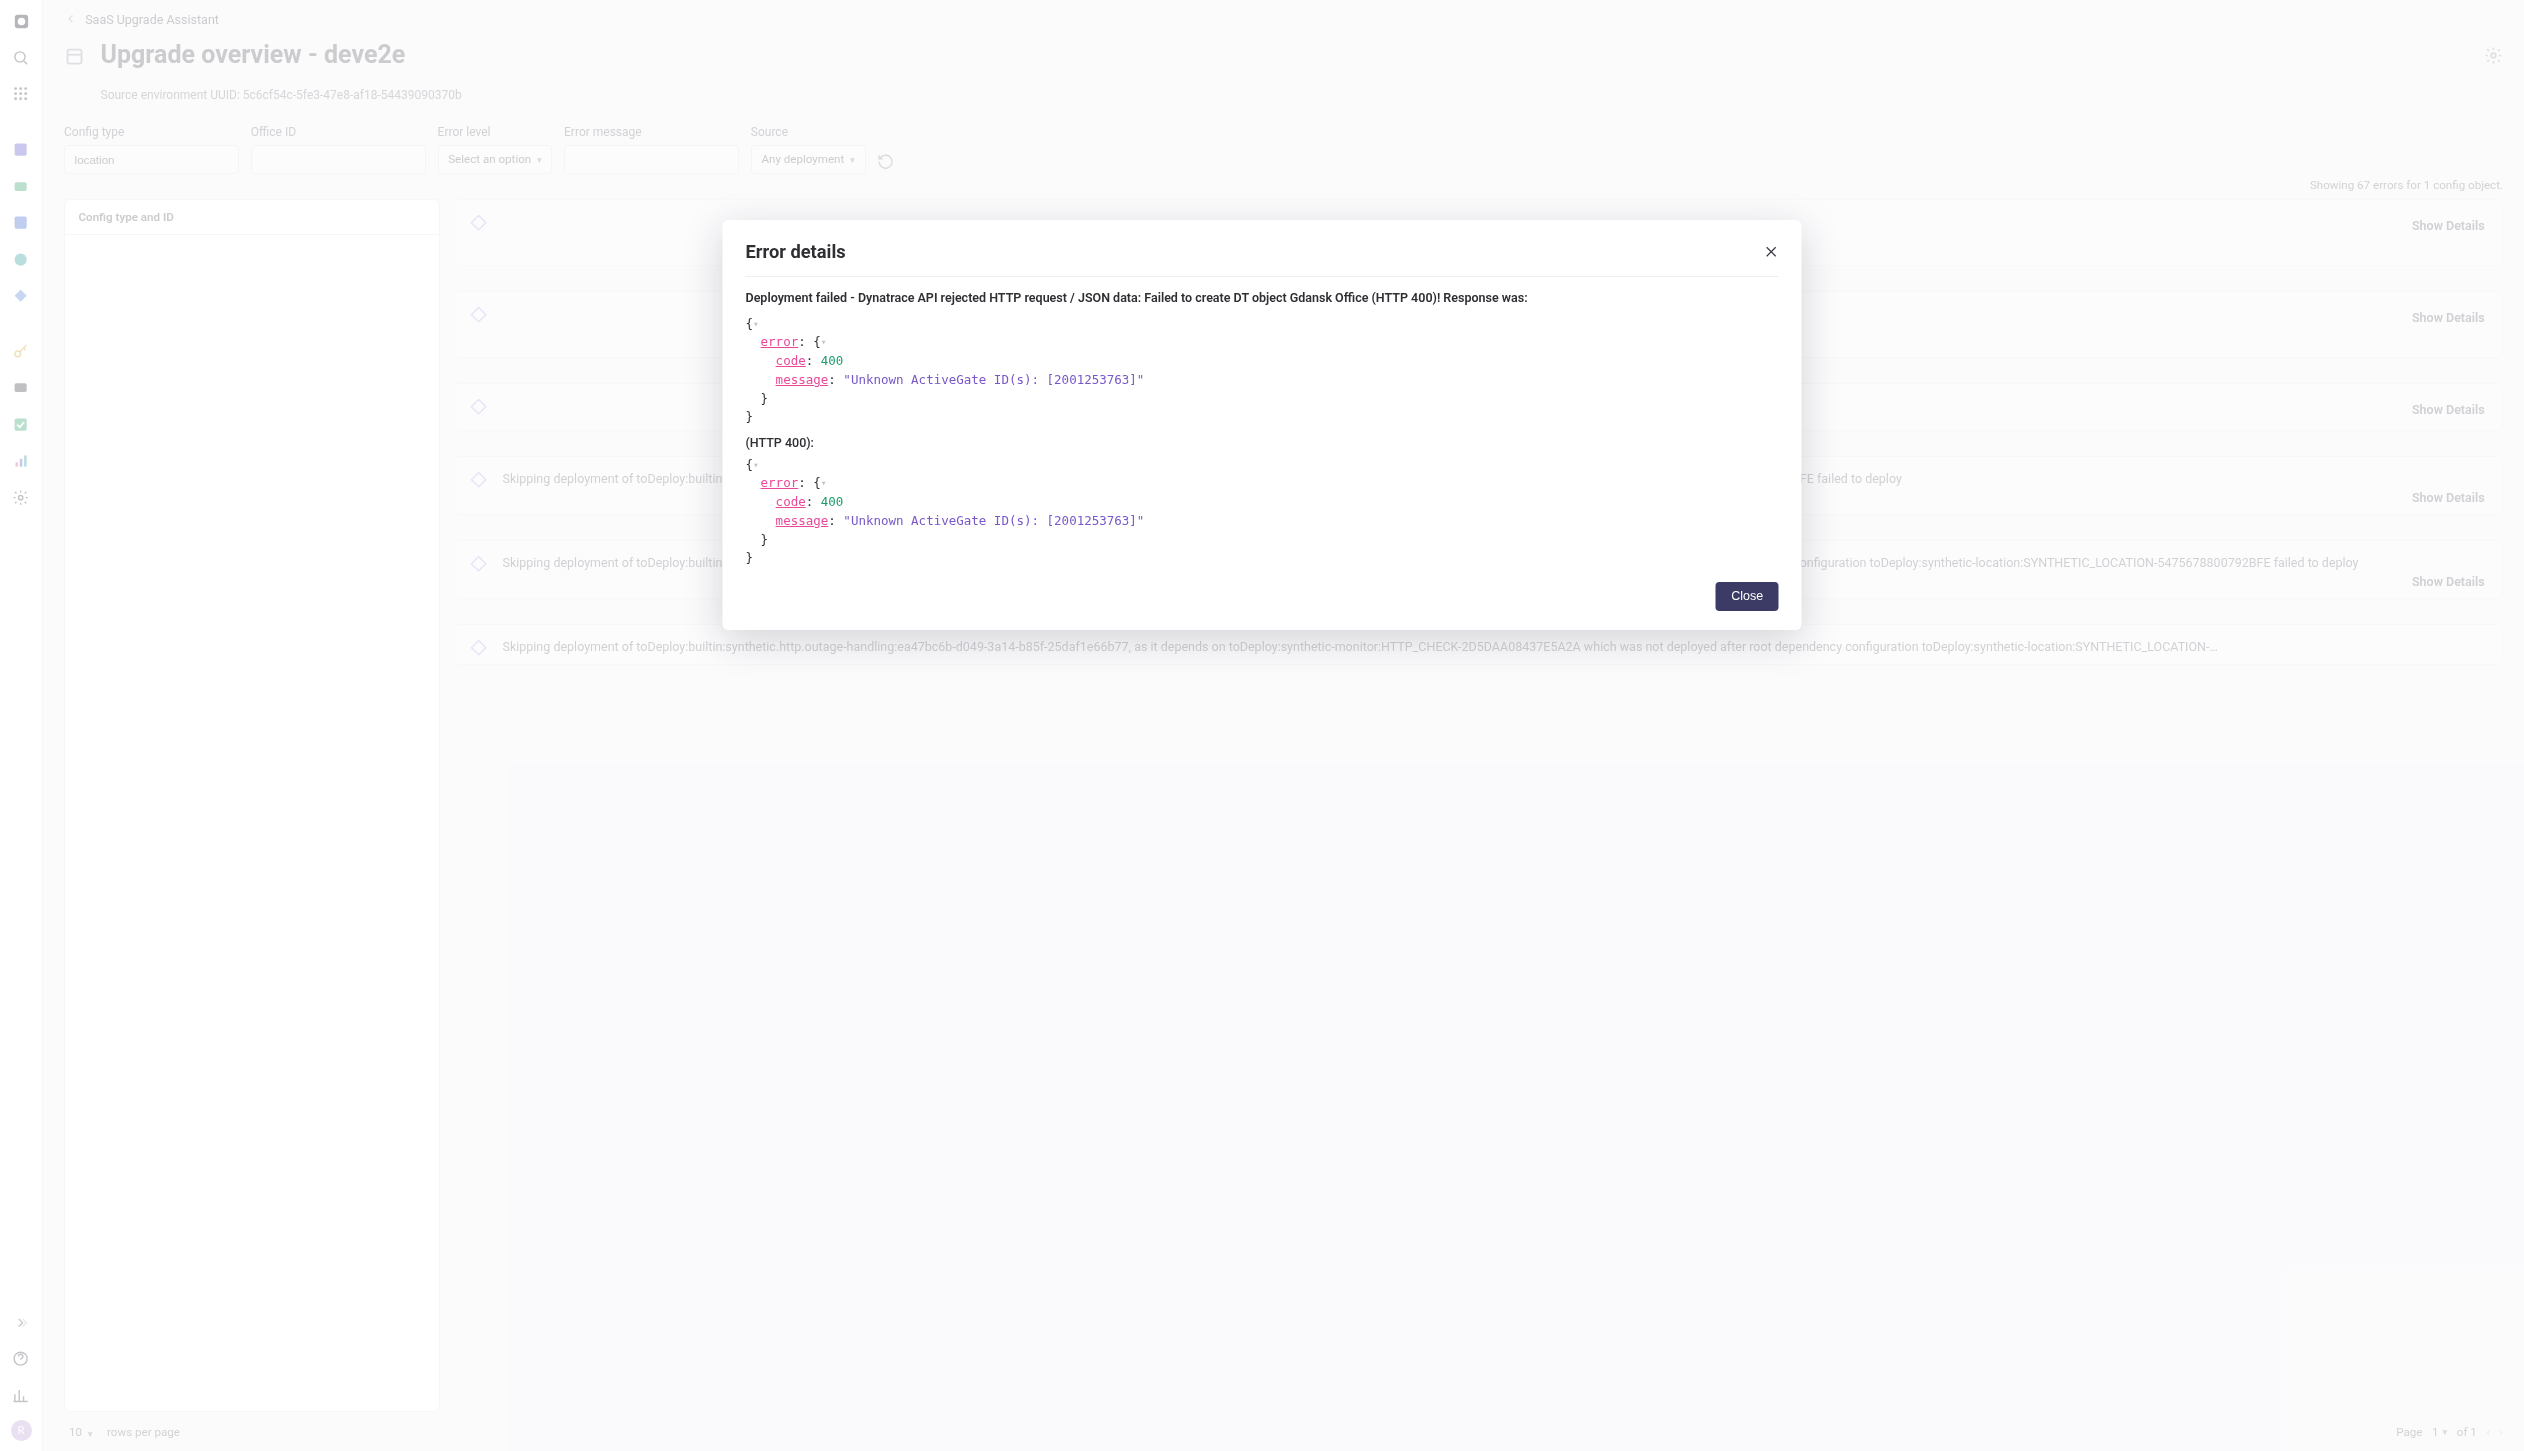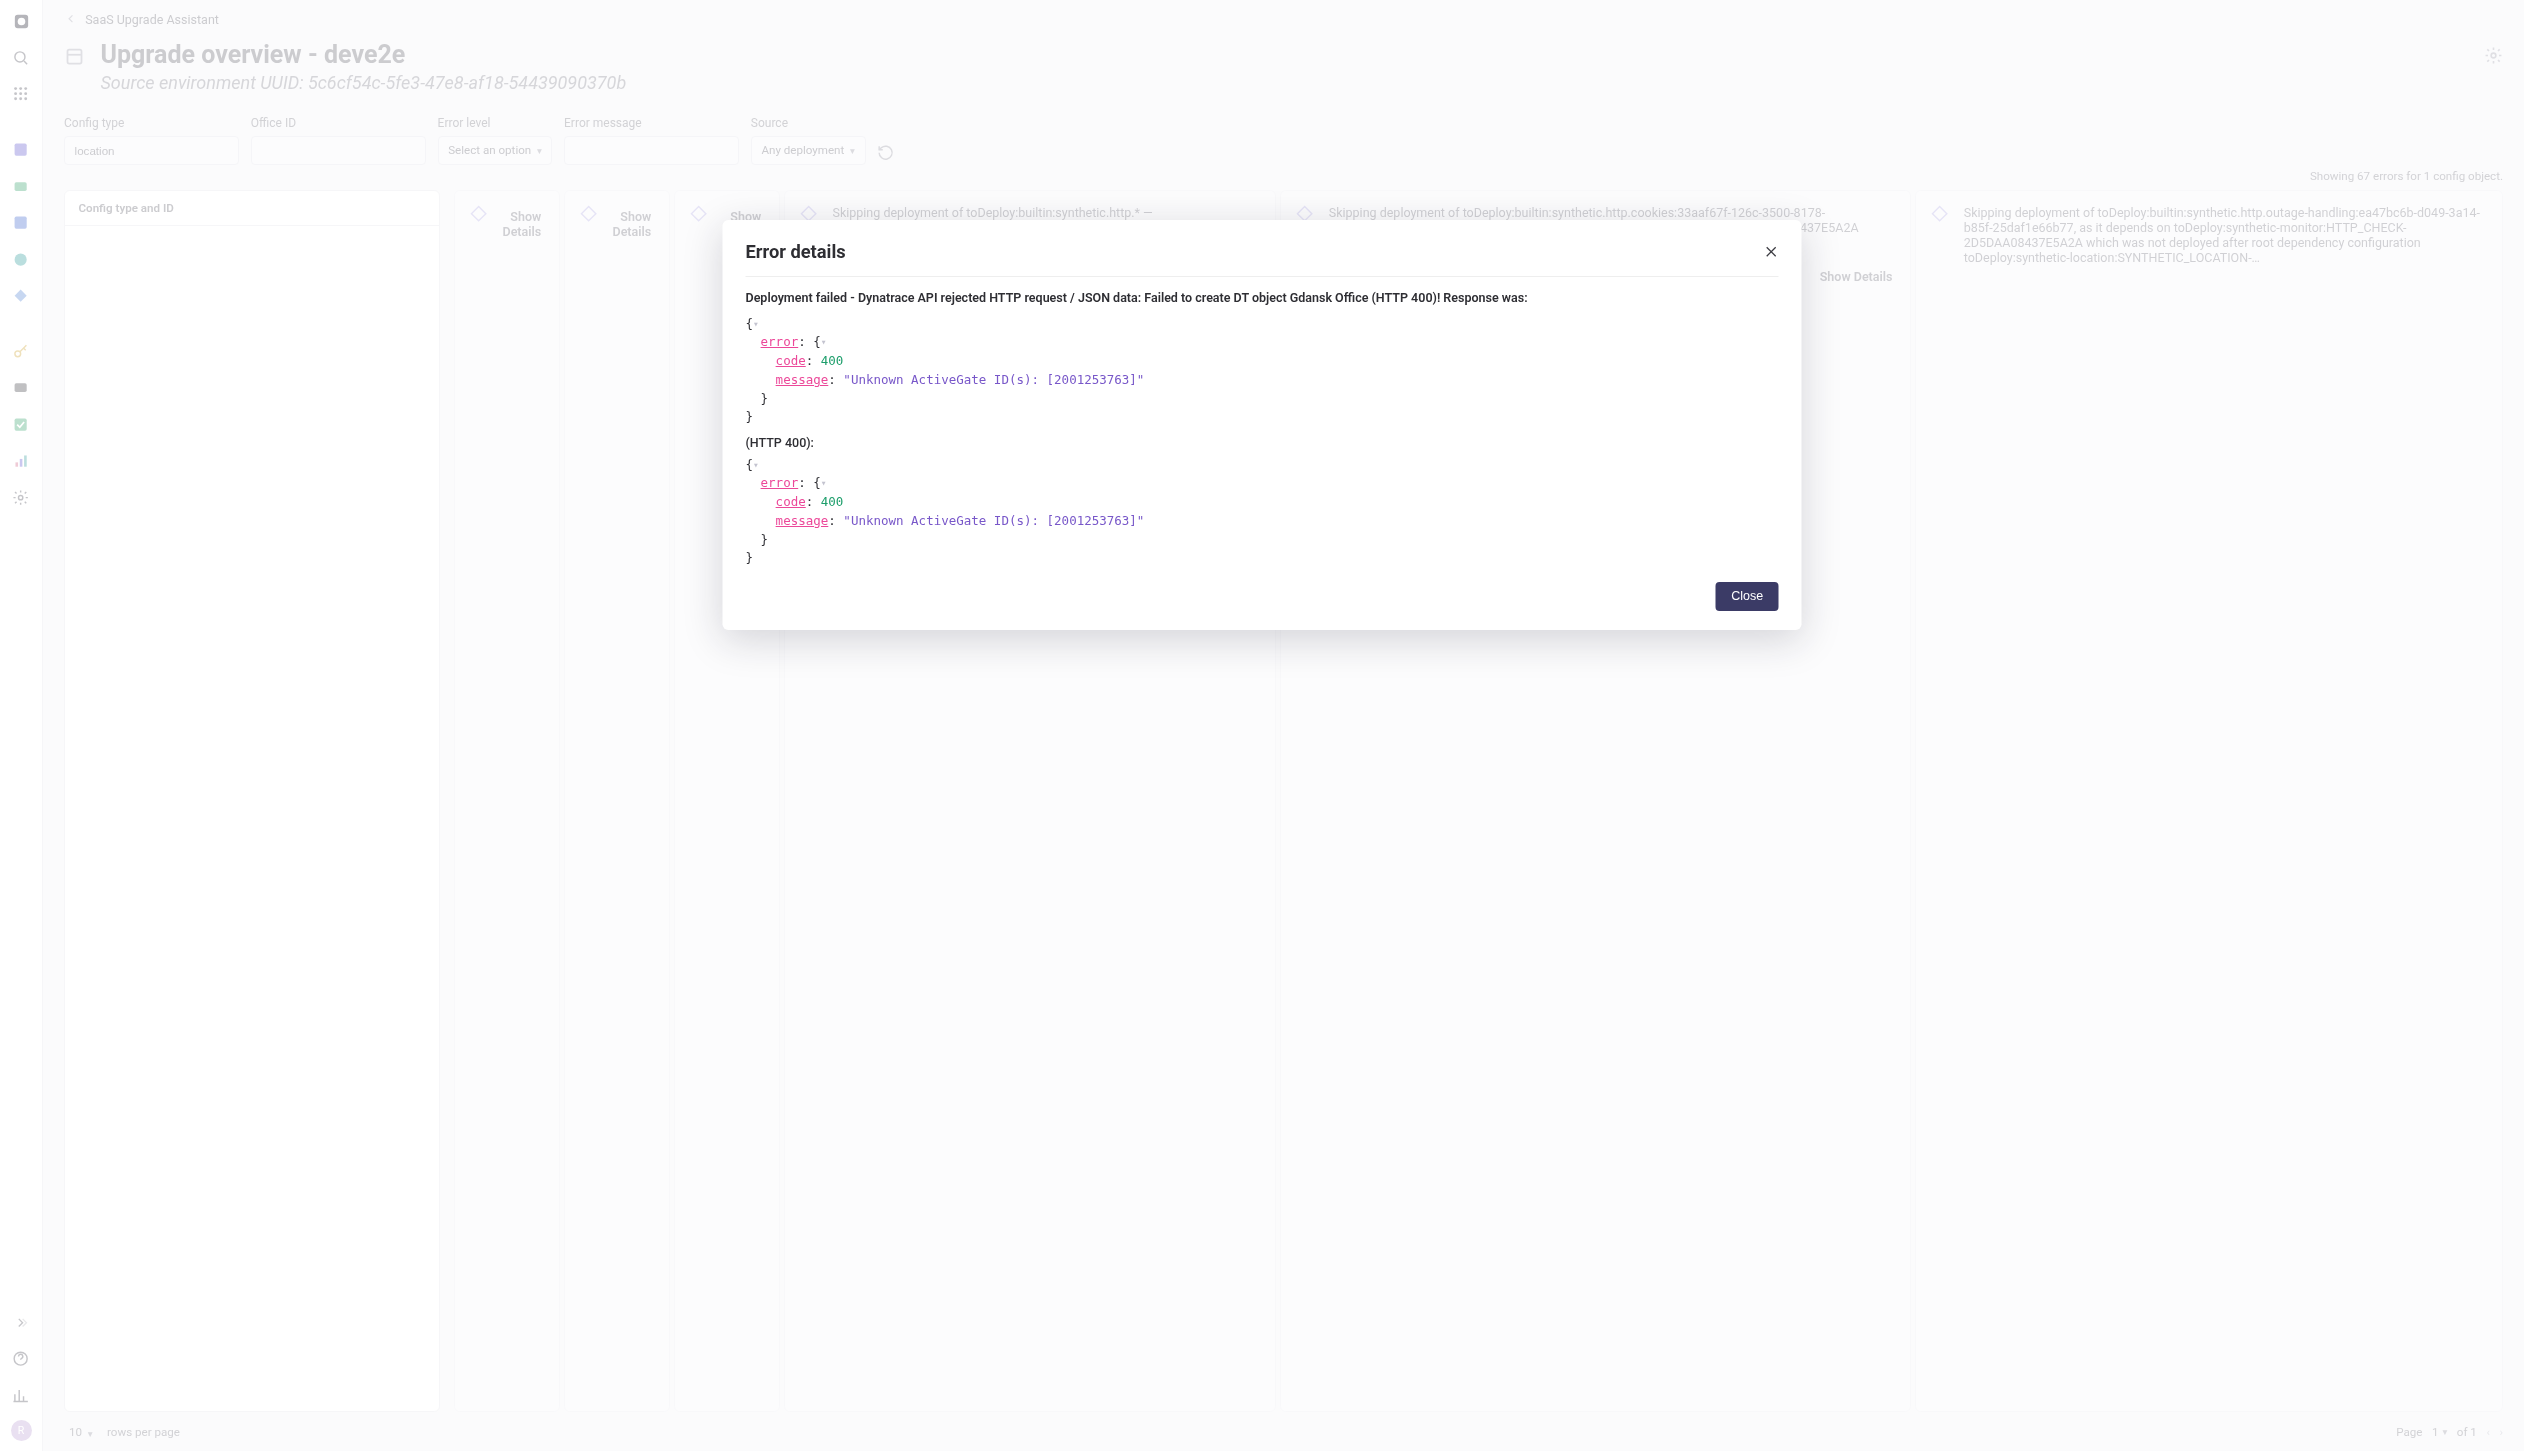--- a/index.html
+++ b/index.html
@@ -14,21 +14,21 @@
 .rail .avatar-badge { width:21px; height:21px; border-radius:50%; background:#c0a7d6; color:#fff; font-size:10.6px; display:flex; align-items:center; justify-content:center; }
 
 
 .main { flex:1; display:flex; flex-direction:column; padding: 11.6px 21px 9.6px 21px; height:100%; }
 .breadcrumb { display:flex; align-items:center; gap:7.7px; font-size:12.5px; color:#6d6d77; margin-bottom:13.5px; }
 .breadcrumb .back-icon { color:#a6a6b3; }
 .header-row { display:flex; align-items:flex-start; justify-content:space-between; }
 .header-left { display:flex; gap:13.5px; align-items:flex-start; }
 .header-icon { width:23px; height:23px; color:#a6a6b3; margin-top:5.8px; }
 .page-title { font-size:25px; font-weight:700; color:#6d6d77; }
-.page-subtitle { font-size:18px; color:#8a8a94; margin-top:3px;font-style:italic; }
+.page-subtitle { font-size:12px; color:#8a8a94; margin-top:19px; }
 .settings-icon { color:#a6a6b3; margin-top:5.8px; }
 
 
 .tabs { display:flex; gap:25px; margin-top:21px; border-bottom:1px solid transparent; padding-left:1.9px; }
 .tab { font-size:12.5px; color:#6d6d77; padding-bottom:9.6px; cursor:pointer; }
 .tab.active { color:#5b53c7; border-bottom:1.9px solid #6a63d1; }
 
 
 .filters { display:flex; gap:11.6px; margin-top:23px; align-items:flex-end; }
 .filter-col { display:flex; flex-direction:column; gap:5.8px; }
@@ -38,21 +38,21 @@
 .chevron { font-size:9.6px; color:#9a9aa6; }
 .reset-btn { color:#9a9aa6; margin-bottom:3.9px; }
 
 
 .count-row { text-align:right; font-size:11.6px; color:#7e7e88; margin-top:3.9px; }
 
 
 .content-row { display:flex; gap:13.5px; margin-top:7.7px; flex:1; min-height:0;justify-content:flex-end; }
 .left-table { width: 376px; border:1px solid #e6e6eb; border-radius:5.8px; background:#fff; overflow:hidden; }
 .left-table .th { padding:9.6px 13.5px; font-size:11.6px; color:#6d6d77; font-weight:600; border-bottom:1px solid #e6e6eb; }
-.right-list { flex:1; display:flex; flex-direction:row; gap:4px; overflow:hidden; }
+.right-list { flex:1; display:flex; flex-direction:column; gap:25px; overflow:hidden; }
 .err-card { border:1px solid #ececf1; border-radius:5.8px; background:#f7f7fa; padding:13.5px 17.3px 9.6px 48px; position:relative; font-size:12.5px; color:#7a7a84; }
 .err-card .err-icon { position:absolute; left:15.4px; top:13.5px; color:#b8b3e6; }
 .err-card .show-details { text-align:right; margin-top:3.9px; font-size:12.5px; color:#787883; font-weight:600; cursor:pointer; }
 
 
 .bottom-bar { display:flex; align-items:center; justify-content:space-between; padding-top:9.6px; font-size:11.6px; color:#7e7e88; }
 .rows-sel { display:flex; align-items:center; gap:9.6px; }
 .rows-dd { display:flex; align-items:flex-end; gap:5.8px; border:1px solid transparent; padding:1.9px 3.9px; }
 .pager { display:flex; align-items:center; gap:9.6px; }
 .pager .pg-dd { display:flex; align-items:center; gap:3.9px; }

